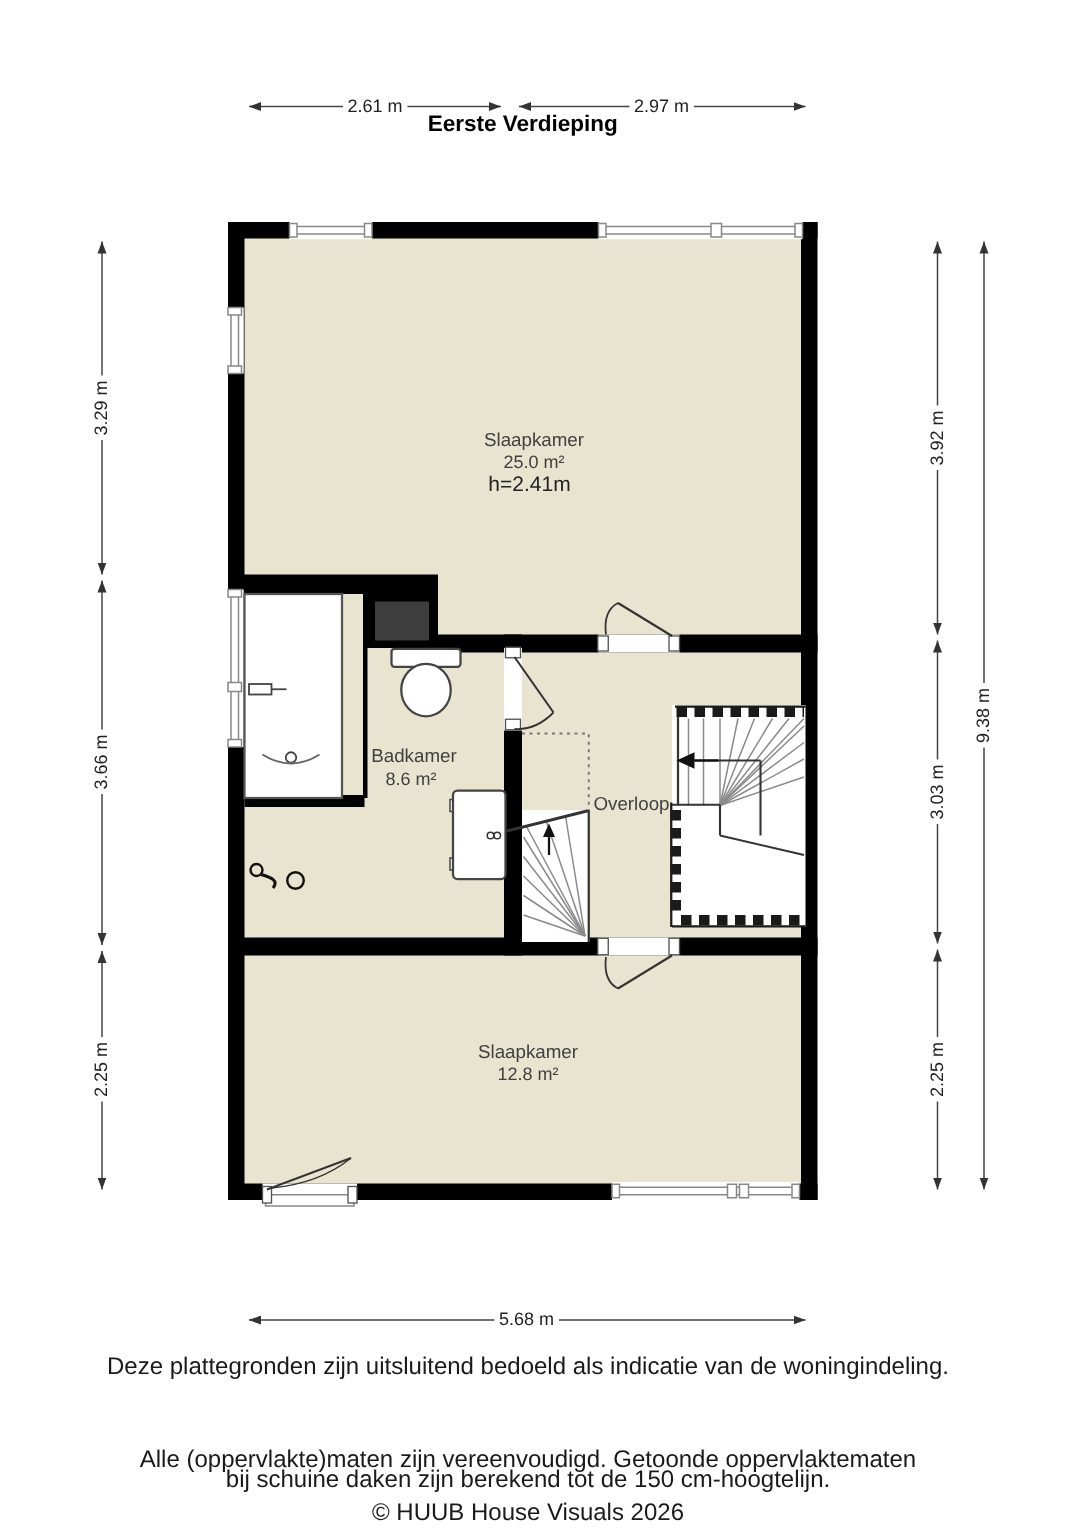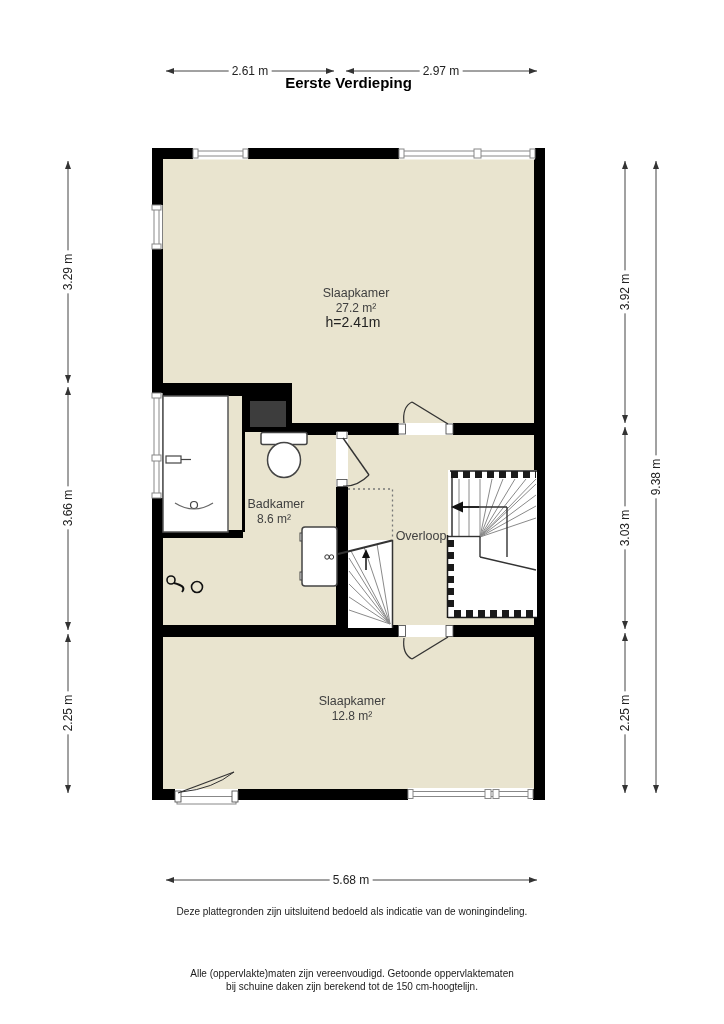--- a/index.html
+++ b/index.html
@@ -9,21 +9,21 @@
   }
   svg{position:absolute;left:0;top:0;}
   .abs{position:absolute;}
   .ctr{transform:translate(-50%,-50%);white-space:nowrap;}
   .title-line{left:152px;width:393px;text-align:center;font-weight:bold;font-size:15px;color:#000;}
   .dim-label{font-size:12px;color:#222;background:#fff;padding:0 3px;line-height:13px;}
   .dim-label.vert{transform:translate(-50%,-50%) rotate(-90deg);}
   .room-label{font-size:12.5px;color:#404040;line-height:14px;text-align:center;}
   .room-sub{font-size:12px;}
   .room-h{font-size:14px;color:#222;}
-  .footer-line{left:0;width:704px;text-align:center;font-size:10px;color:#1a1a1a;line-height:13px;}
+  .footer-line{left:0;width:704px;text-align:center;font-size:16px;color:#1a1a1a;line-height:13px;}
 </style>
 </head>
 <body>
 
 <div id="stage">
 
   <svg width="724" height="1024" viewBox="0 0 724 1024">
     <defs>
       <marker id="mEnd" markerWidth="9" markerHeight="7" refX="8" refY="3" orient="auto" markerUnits="userSpaceOnUse">
         <polygon points="0,0 8,3 0,6" fill="#333"></polygon>
@@ -233,24 +233,25 @@
   <div class="abs ctr dim-label" style="left:351px;top:880px;">5.68 m</div>
   <div class="abs dim-label vert" style="left:68px;top:272px;">3.29 m</div>
   <div class="abs dim-label vert" style="left:68px;top:508px;">3.66 m</div>
   <div class="abs dim-label vert" style="left:68px;top:713px;">2.25 m</div>
   <div class="abs dim-label vert" style="left:625px;top:292px;">3.92 m</div>
   <div class="abs dim-label vert" style="left:625px;top:528px;">3.03 m</div>
   <div class="abs dim-label vert" style="left:625px;top:713px;">2.25 m</div>
   <div class="abs dim-label vert" style="left:656px;top:477px;">9.38 m</div>
 
   <div class="abs ctr room-label" style="left:356px;top:293px;">Slaapkamer</div>
-  <div class="abs ctr room-label room-sub" style="left:356px;top:308px;">27.2 m²</div>
+  <div class="abs ctr room-label room-sub" style="left:356px;top:308px;">25.0 m²</div>
   <div class="abs ctr room-h" style="left:353px;top:322px;">h=2.41m</div>
   <div class="abs ctr room-label" style="left:276px;top:504px;">Badkamer</div>
   <div class="abs ctr room-label room-sub" style="left:274px;top:519px;">8.6 m²</div>
   <div class="abs ctr room-label" style="left:421px;top:536px;">Overloop</div>
   <div class="abs ctr room-label" style="left:352px;top:701px;">Slaapkamer</div>
   <div class="abs ctr room-label room-sub" style="left:352px;top:716px;">12.8 m²</div>
 
   <div class="abs footer-line" style="top:905px;">Deze plattegronden zijn uitsluitend bedoeld als indicatie van de woningindeling.</div>
   <div class="abs footer-line" style="top:967px;">Alle (oppervlakte)maten zijn vereenvoudigd. Getoonde oppervlaktematen</div>
   <div class="abs footer-line" style="top:980px;">bij schuine daken zijn berekend tot de 150 cm-hoogtelijn.</div>
+  <div class="abs footer-line" style="top:1002px;">© HUUB House Visuals 2026</div>
 </div>
 
 </body></html>

